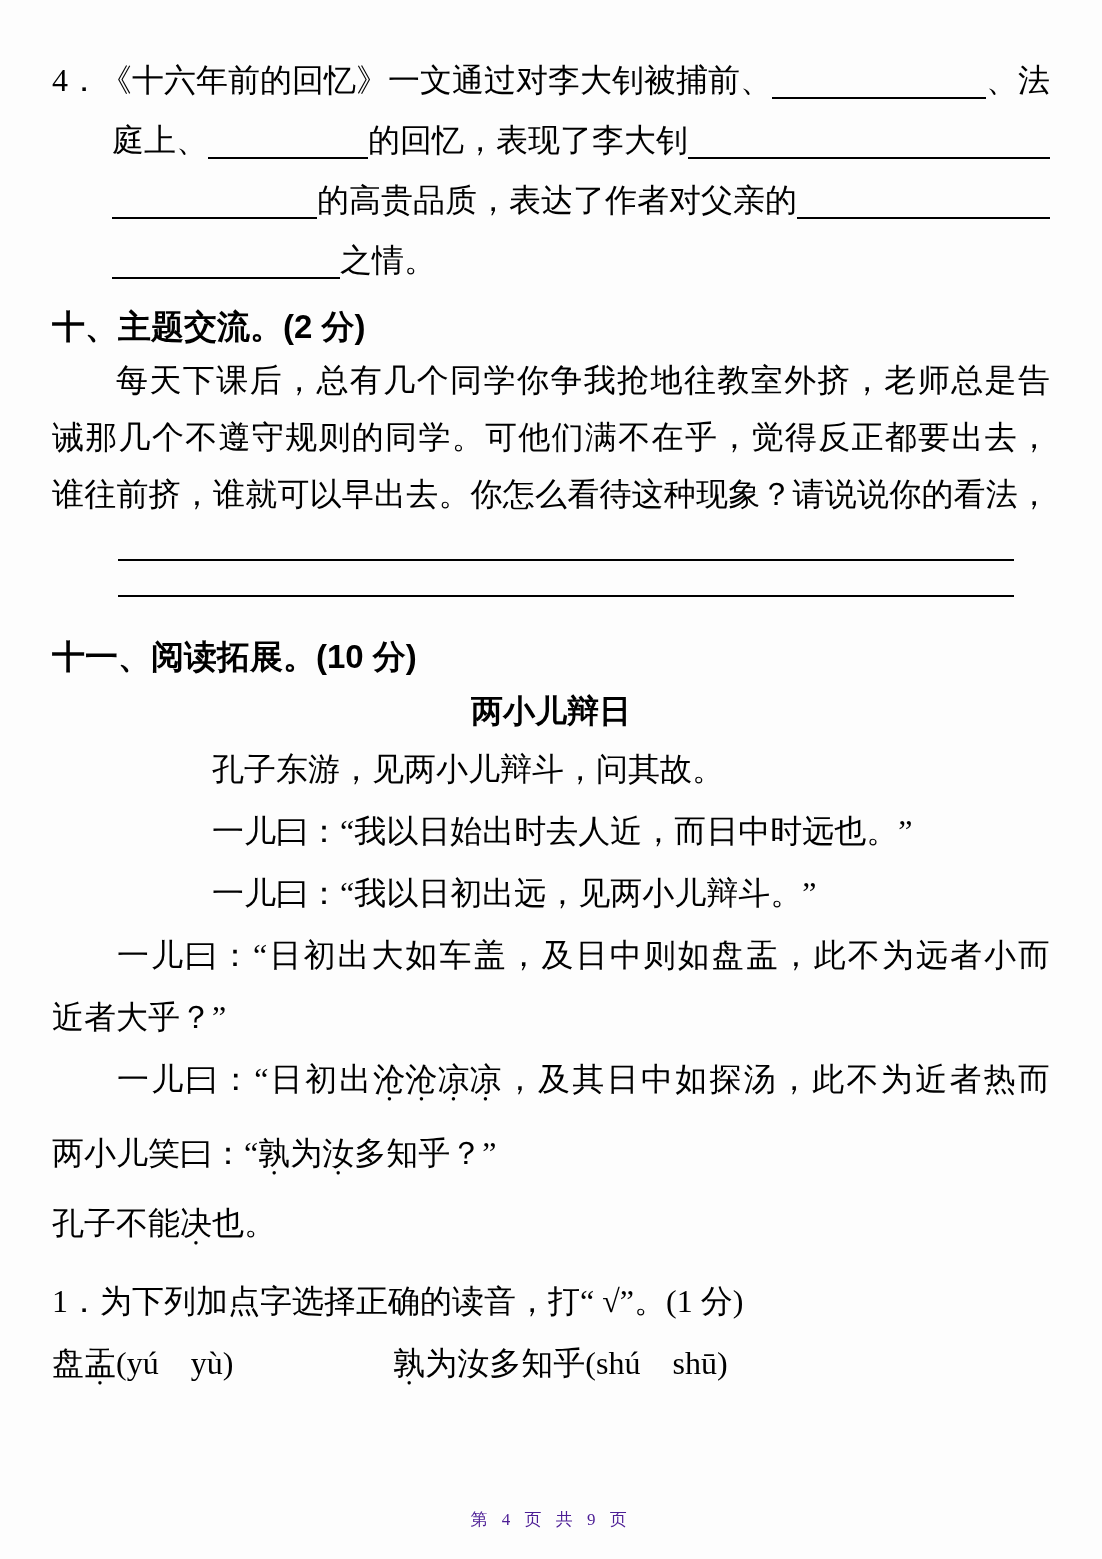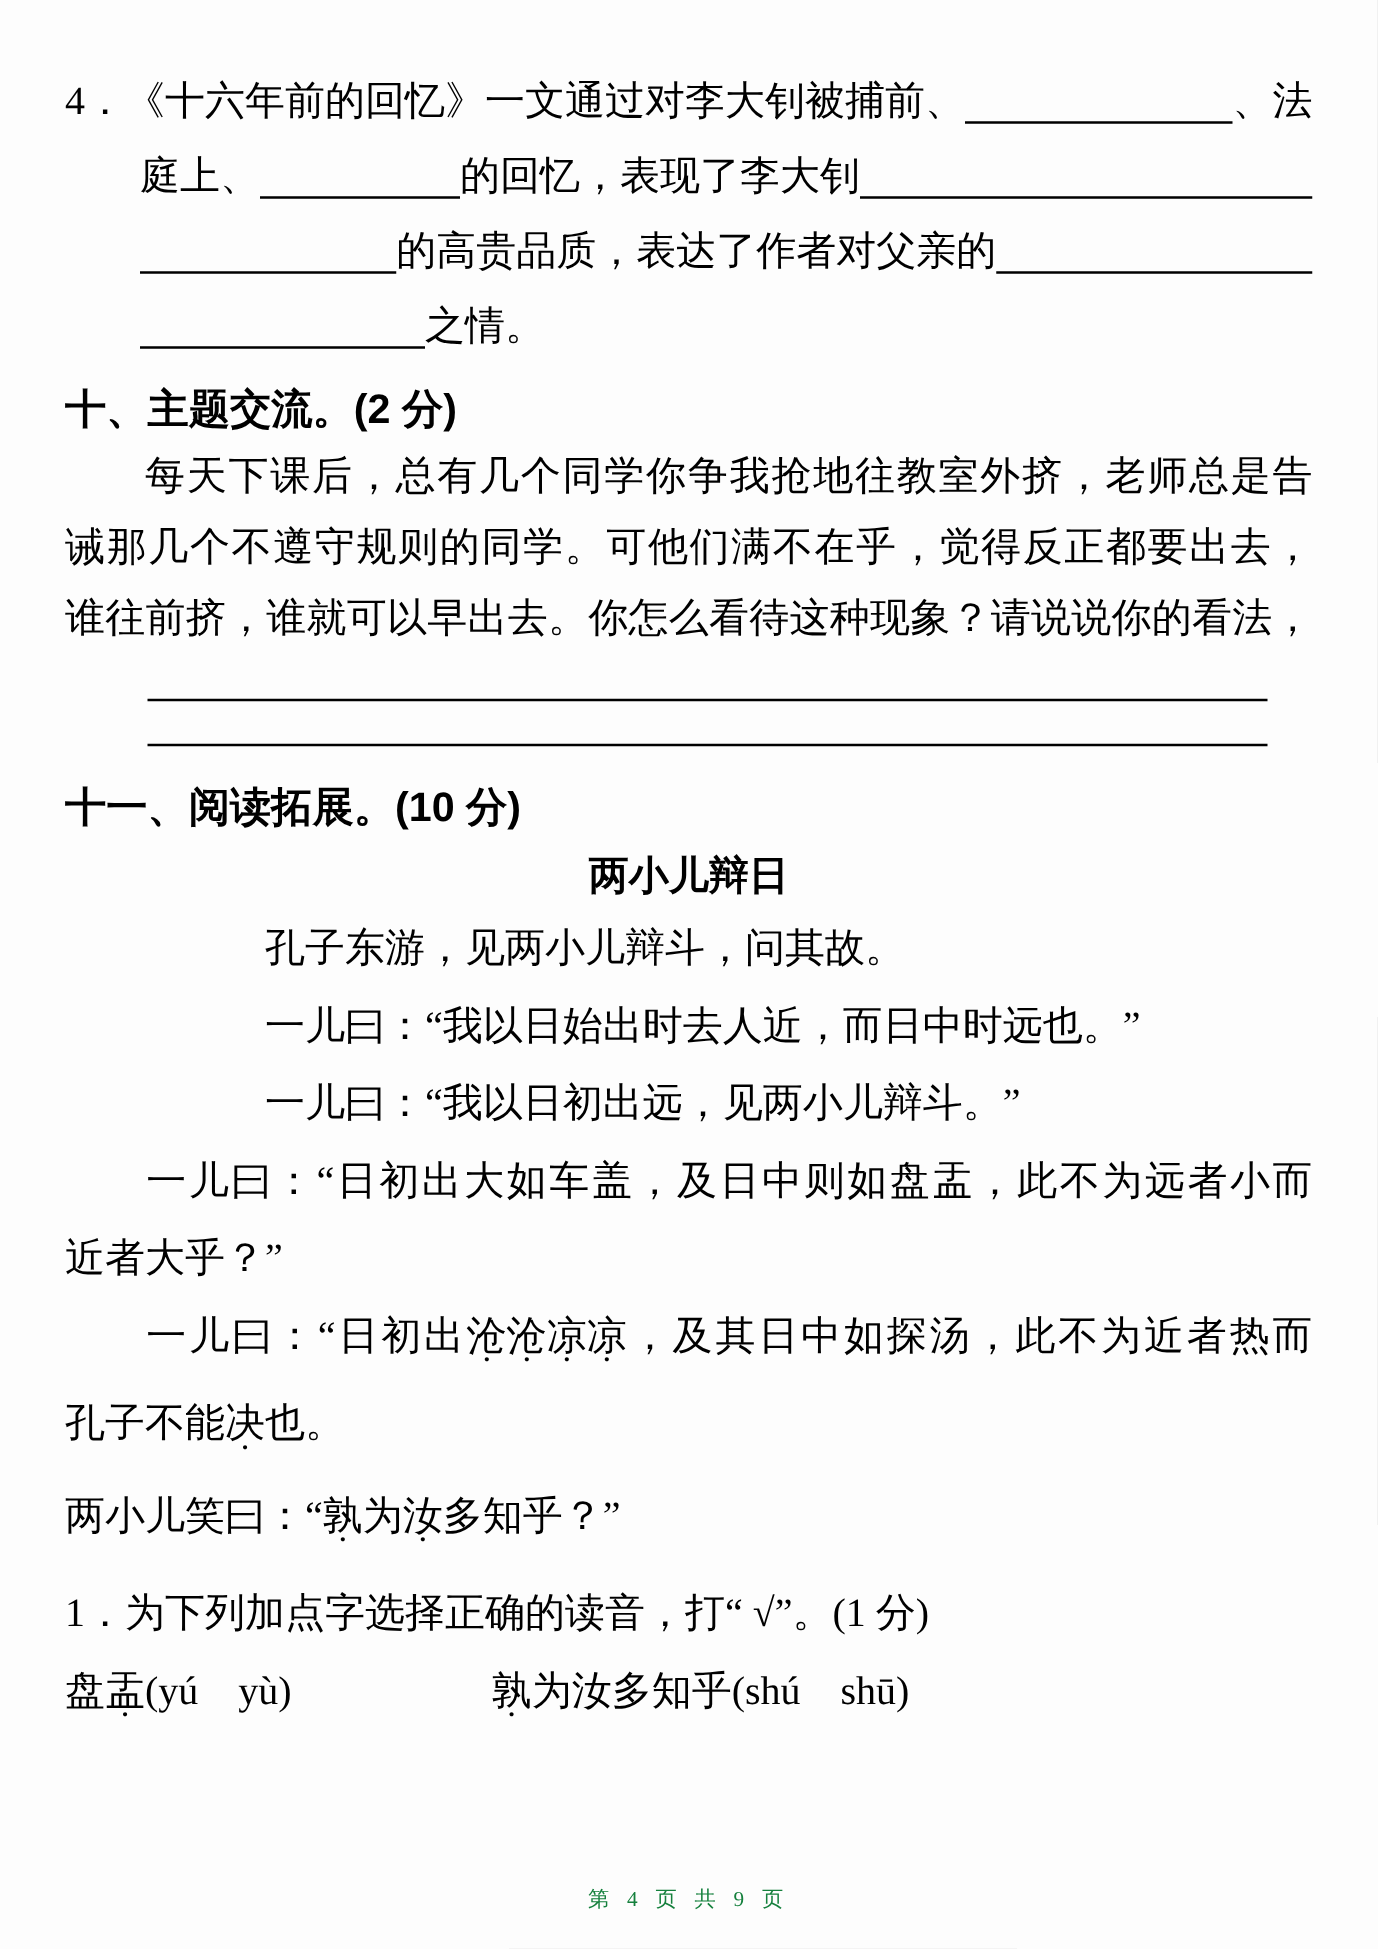--- a/index.html
+++ b/index.html
@@ -21,36 +21,36 @@
   .hang{padding-left:60px;}
   .ind64{text-indent:64px;}
   .ind65{padding-left:65px;}
   .ind160{padding-left:160px;}
   .jst{text-align:justify;text-align-last:justify;}
   .heading{
     font-family:"Liberation Sans","DejaVu Sans",sans-serif;
     font-weight:bold;font-size:33px;height:50px;line-height:50px;overflow:hidden;
   }
   .h10{margin-top:12px;}
-  .h11{margin-top:24px;}
+  .h11{margin-top:35px;}
   .ansline{height:2px;background:#000;margin:34px 36px 0 66px;}
   .ansline.first{margin-top:36px;}
   .ptitle{text-align:center;height:54px;line-height:54px;font-weight:bold;margin-top:2px;}
   .mt8{margin-top:8px;}
   .mt12{margin-top:12px;}
   .mt16{margin-top:16px;}
   .dc{position:relative;display:inline-block;}
   .dc::after{
     content:"•";position:absolute;left:50%;transform:translateX(-50%);
     bottom:3px;font-size:14px;line-height:1;
   }
   .opts .opt2{margin-left:152px;margin-top:16px;}
   .pfooter{
     position:absolute;left:0;right:0;bottom:28px;text-align:center;
-    font-size:17px;letter-spacing:5px;color:#15803d;height:22px;line-height:22px;
+    font-size:17px;letter-spacing:5px;color:#4c1d95;height:22px;line-height:22px;
   }
 </style>
 </head>
 <body>
 
 <div class="page">
 
   <section>
     <div class="line l60 f">
         <span class="t">4．《十六年前的回忆》一文通过对李大钊被捕前、</span>
@@ -89,22 +89,22 @@
 
   <div class="ptitle">两小儿辩日</div>
 
   <section>
     <div class="line l62 ind160"><span class="t">孔子东游，见两小儿辩斗，问其故。</span></div>
     <div class="line l62 ind160"><span class="t">一儿曰：“我以日始出时去人近，而日中时远也。”</span></div>
     <div class="line l62 ind160"><span class="t">一儿曰：“我以日初出远，见两小儿辩斗。”</span></div>
     <div class="line l62 ind65 jst"><span class="t">一儿曰：“日初出大如车盖，及日中则如盘盂，此不为远者小而</span></div>
     <div class="line l62"><span class="t">近者大乎？”</span></div>
     <div class="line l62 ind65 jst"><span class="t">一儿曰：“日初出</span><span class="dc">沧</span><span class="dc">沧</span><span class="dc">凉</span><span class="dc">凉</span><span class="t">，及其日中如探汤，此不为近者热而</span></div>
+    <div class="line l62 mt12"><span class="t">两小儿笑曰：“</span><span class="dc">孰</span><span class="t">为</span><span class="dc">汝</span><span class="t">多知乎？”</span></div>
     <div class="line l62 mt8"><span class="t">孔子不能</span><span class="dc">决</span><span class="t">也。</span></div>
-    <div class="line l62 mt12"><span class="t">两小儿笑曰：“</span><span class="dc">孰</span><span class="t">为</span><span class="dc">汝</span><span class="t">多知乎？”</span></div>
   </section>
 
   <div class="line l62 mt16"><span class="t">1．为下列加点字选择正确的读音，打“ √”。(1 分)</span></div>
 
   <div class="line l62 opts">
     <span><span class="t">盘</span><span class="dc">盂</span><span class="t">(yú　yù)</span></span>
     <span class="opt2"><span class="dc">孰</span><span class="t">为汝多知乎(shú　shū)</span></span>
   </div>
 
   <div class="pfooter">第 4 页 共 9 页</div>

